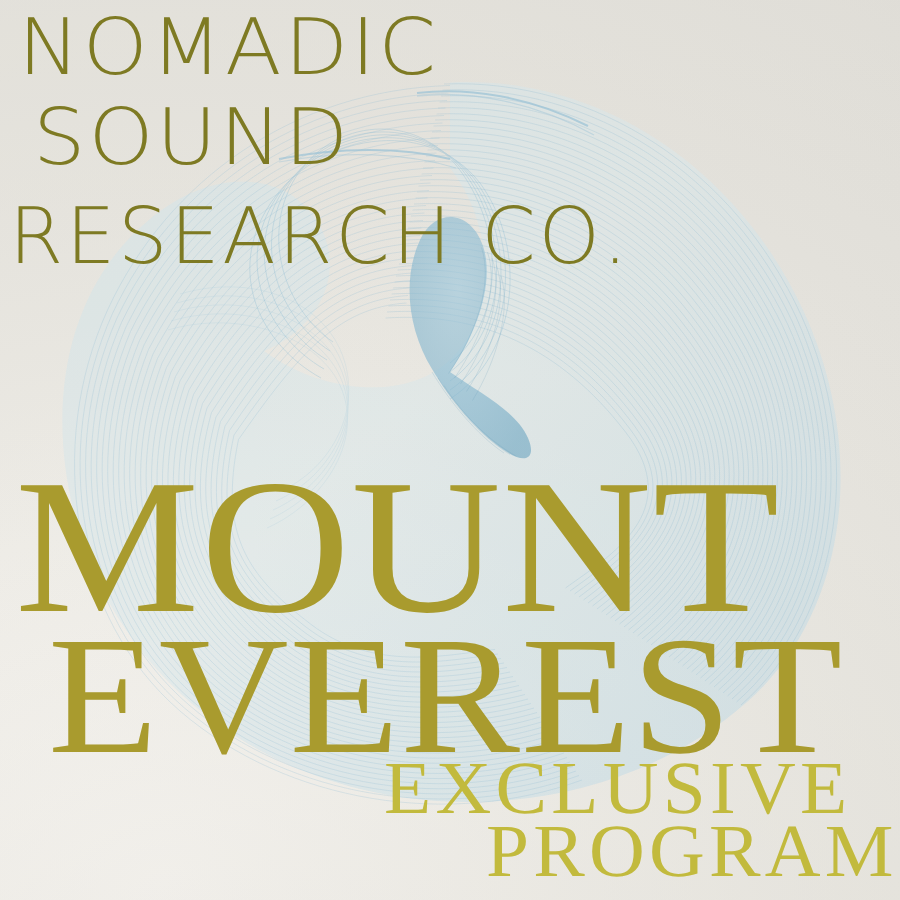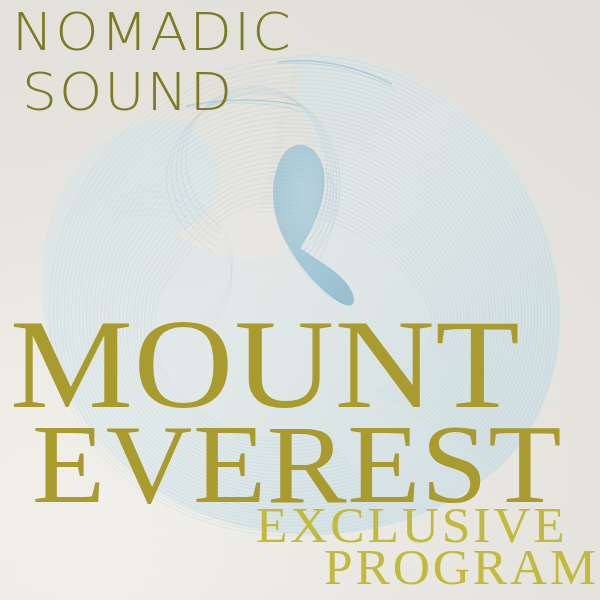--- a/index.html
+++ b/index.html
@@ -245,20 +245,21 @@
   </div>
 
   <div class="paper-tint"></div>
 
   <div class="type-layer">
 
     <div class="line sans-thin" id="line-nomadic">NOMADIC</div>
 
     <div class="line sans-thin" id="line-sound">SOUND</div>
 
+    <div class="line sans-thin" id="line-research">RESEARCH CO.</div>
 
 
     <div class="line serif" id="line-mount">MOUNT</div>
 
     <div class="line serif" id="line-everest">EVEREST</div>
 
     <div class="line serif" id="line-exclusive">EXCLUSIVE</div>
 
     <div class="line serif" id="line-program">PROGRAM</div>
 

